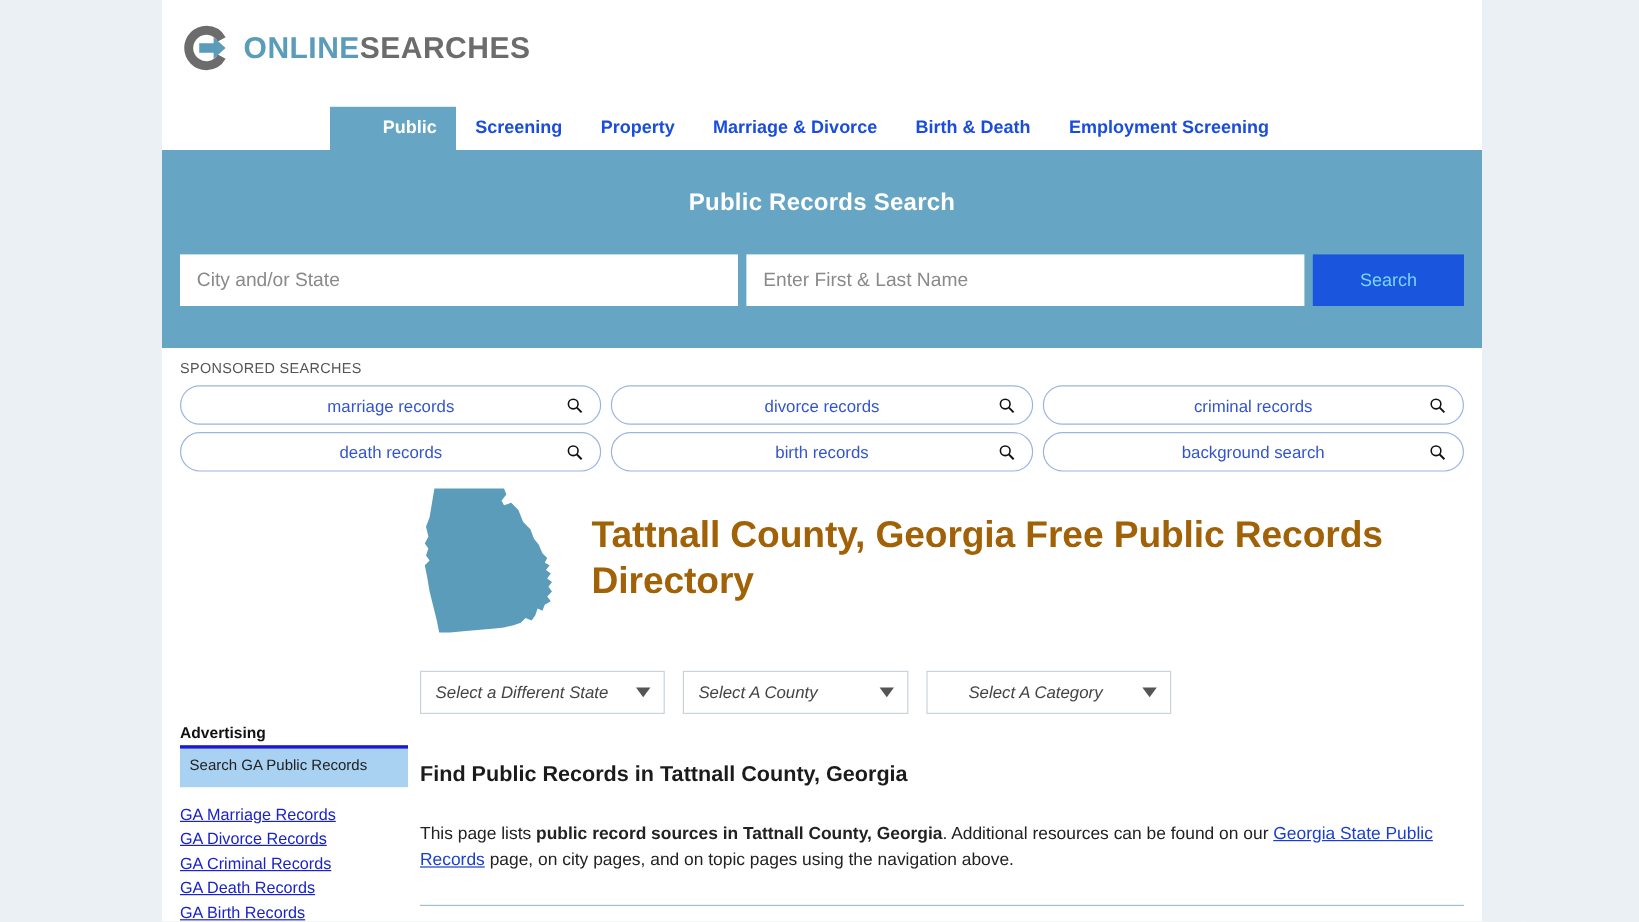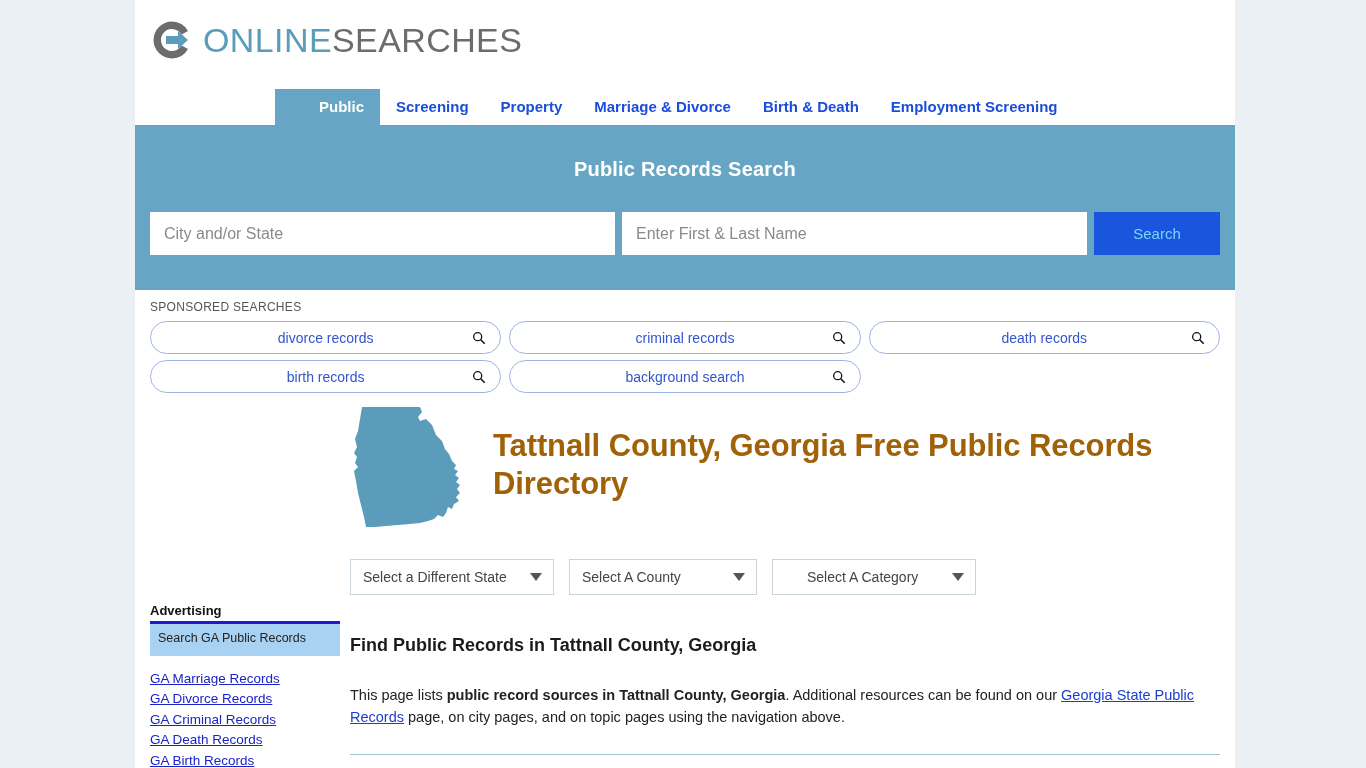--- a/index.html
+++ b/index.html
@@ -29,22 +29,22 @@
     height: 86px;
     padding: 18px 0 0 15px;
   }
   .logo {
     display: flex;
     align-items: center;
     gap: 9px;
   }
   .logo-mark { width: 44px; height: 44px; display: block; flex: 0 0 44px; }
   .logo-text {
-    font-size: 34px;
-    font-weight: normal;
+    font-size: 25px;
+    font-weight: bold;
     letter-spacing: .4px;
     line-height: 1;
     white-space: nowrap;
   }
   .logo-online { color: #5b9cba; }
   .logo-searches { color: #6c6c6c; }
 
   
   .nav {
     display: flex;
@@ -208,20 +208,21 @@
     color: #a16207;
     line-height: 1.22;
     margin: 22px 0 0 0;
     letter-spacing: -.1px;
   }
   .selectors {
     display: flex;
     gap: 15px;
     margin-top: 28px;
     padding-left: 2px;
+    font-style: italic;
   }
   .sel {
     position: relative;
     border: 1px solid #c9d3da;
     background: #fff;
     height: 36px;
     display: flex;
     align-items: center;
     padding: 0 34px 0 12px;
     font-size: 14px;
@@ -295,20 +296,27 @@
         <input class="search-input" type="text" placeholder="City and/or State" style="">
         <input class="search-input" type="text" placeholder="Enter First &amp; Last Name" style="">
         <button class="search-btn">Search</button>
       </div>
     </div>
 
     <div class="sponsored">
       <div class="sponsored-label">SPONSORED SEARCHES</div>
       <div class="chip-grid">
 
+        <div class="chip">
+          <span class="chip-label">marriage records</span>
+          <svg class="chip-icon" viewBox="0 0 16 16">
+            <circle cx="6.5" cy="6.5" r="4.6" fill="none" stroke="#111" stroke-width="1.5"></circle>
+            <line x1="10" y1="10" x2="14.5" y2="14.5" stroke="#111" stroke-width="1.8"></line>
+          </svg>
+        </div>
 
         <div class="chip">
           <span class="chip-label">divorce records</span>
           <svg class="chip-icon" viewBox="0 0 16 16">
             <circle cx="6.5" cy="6.5" r="4.6" fill="none" stroke="#111" stroke-width="1.5"></circle>
             <line x1="10" y1="10" x2="14.5" y2="14.5" stroke="#111" stroke-width="1.8"></line>
           </svg>
         </div>
 
         <div class="chip">

